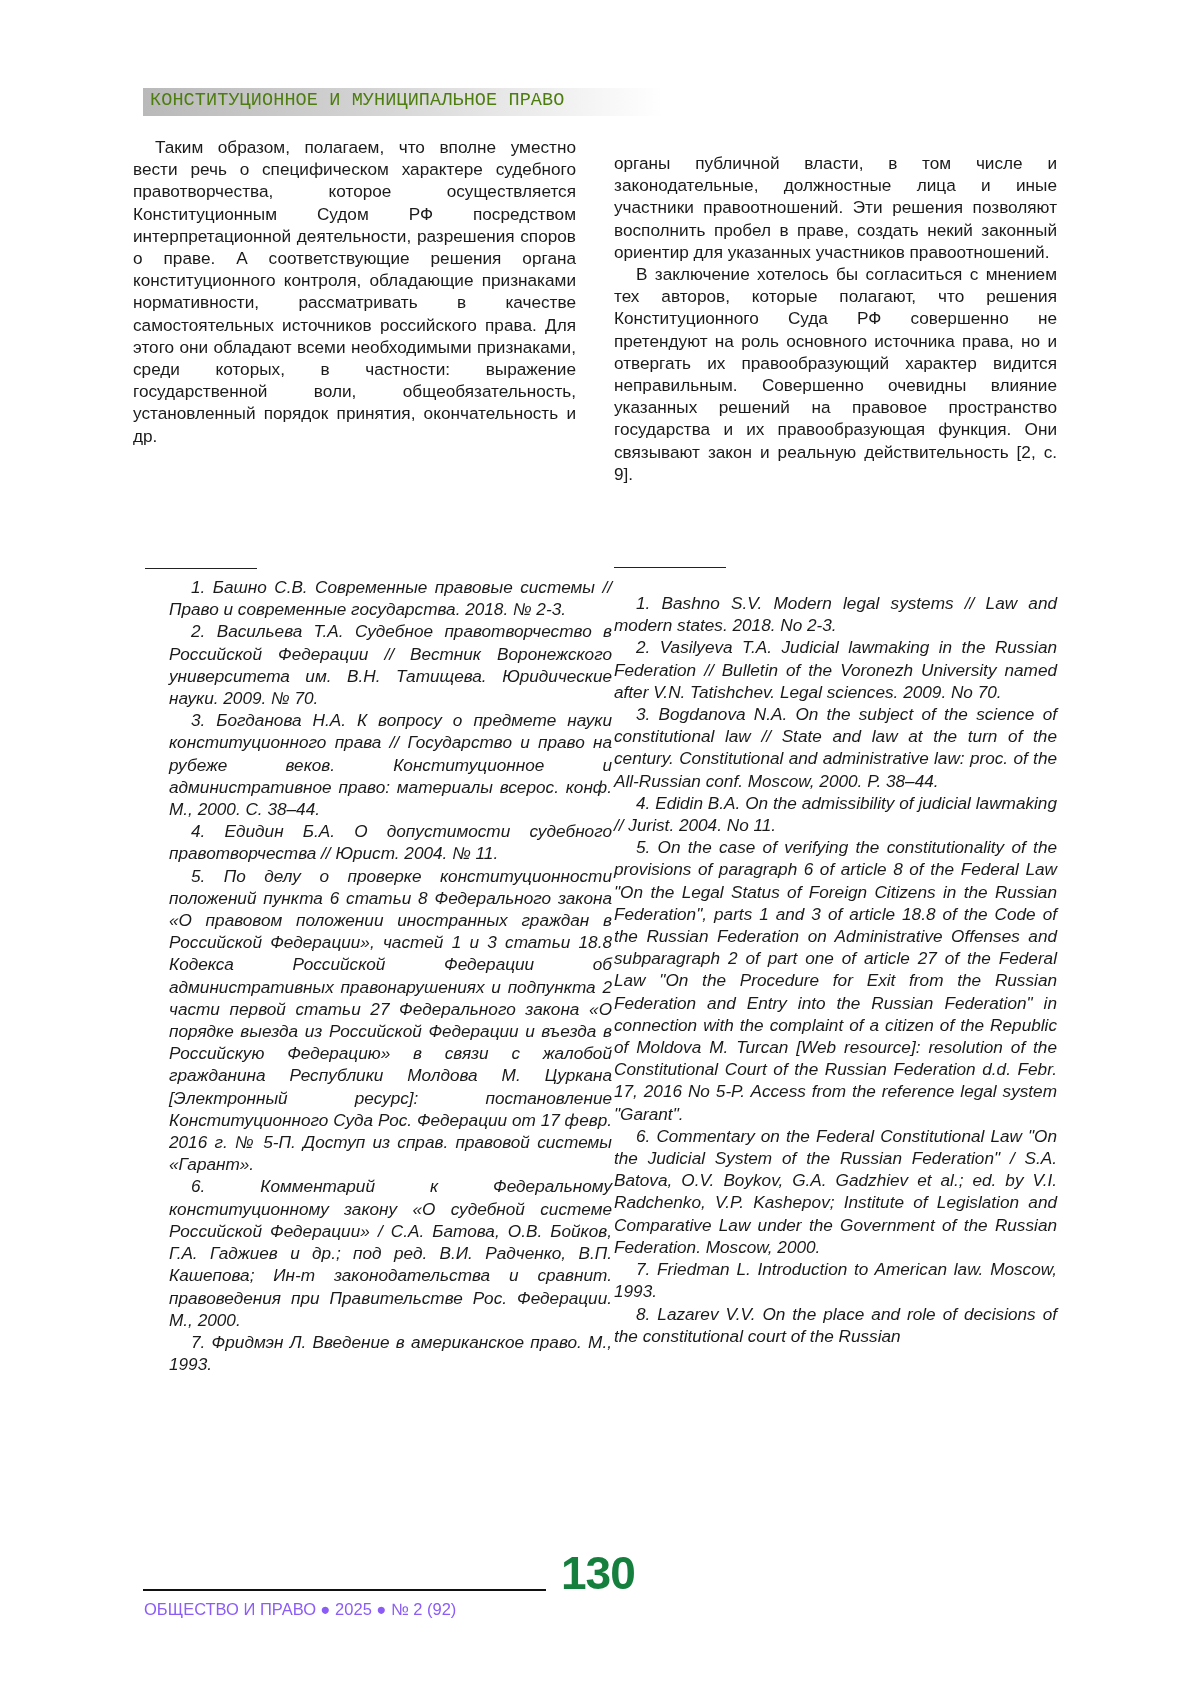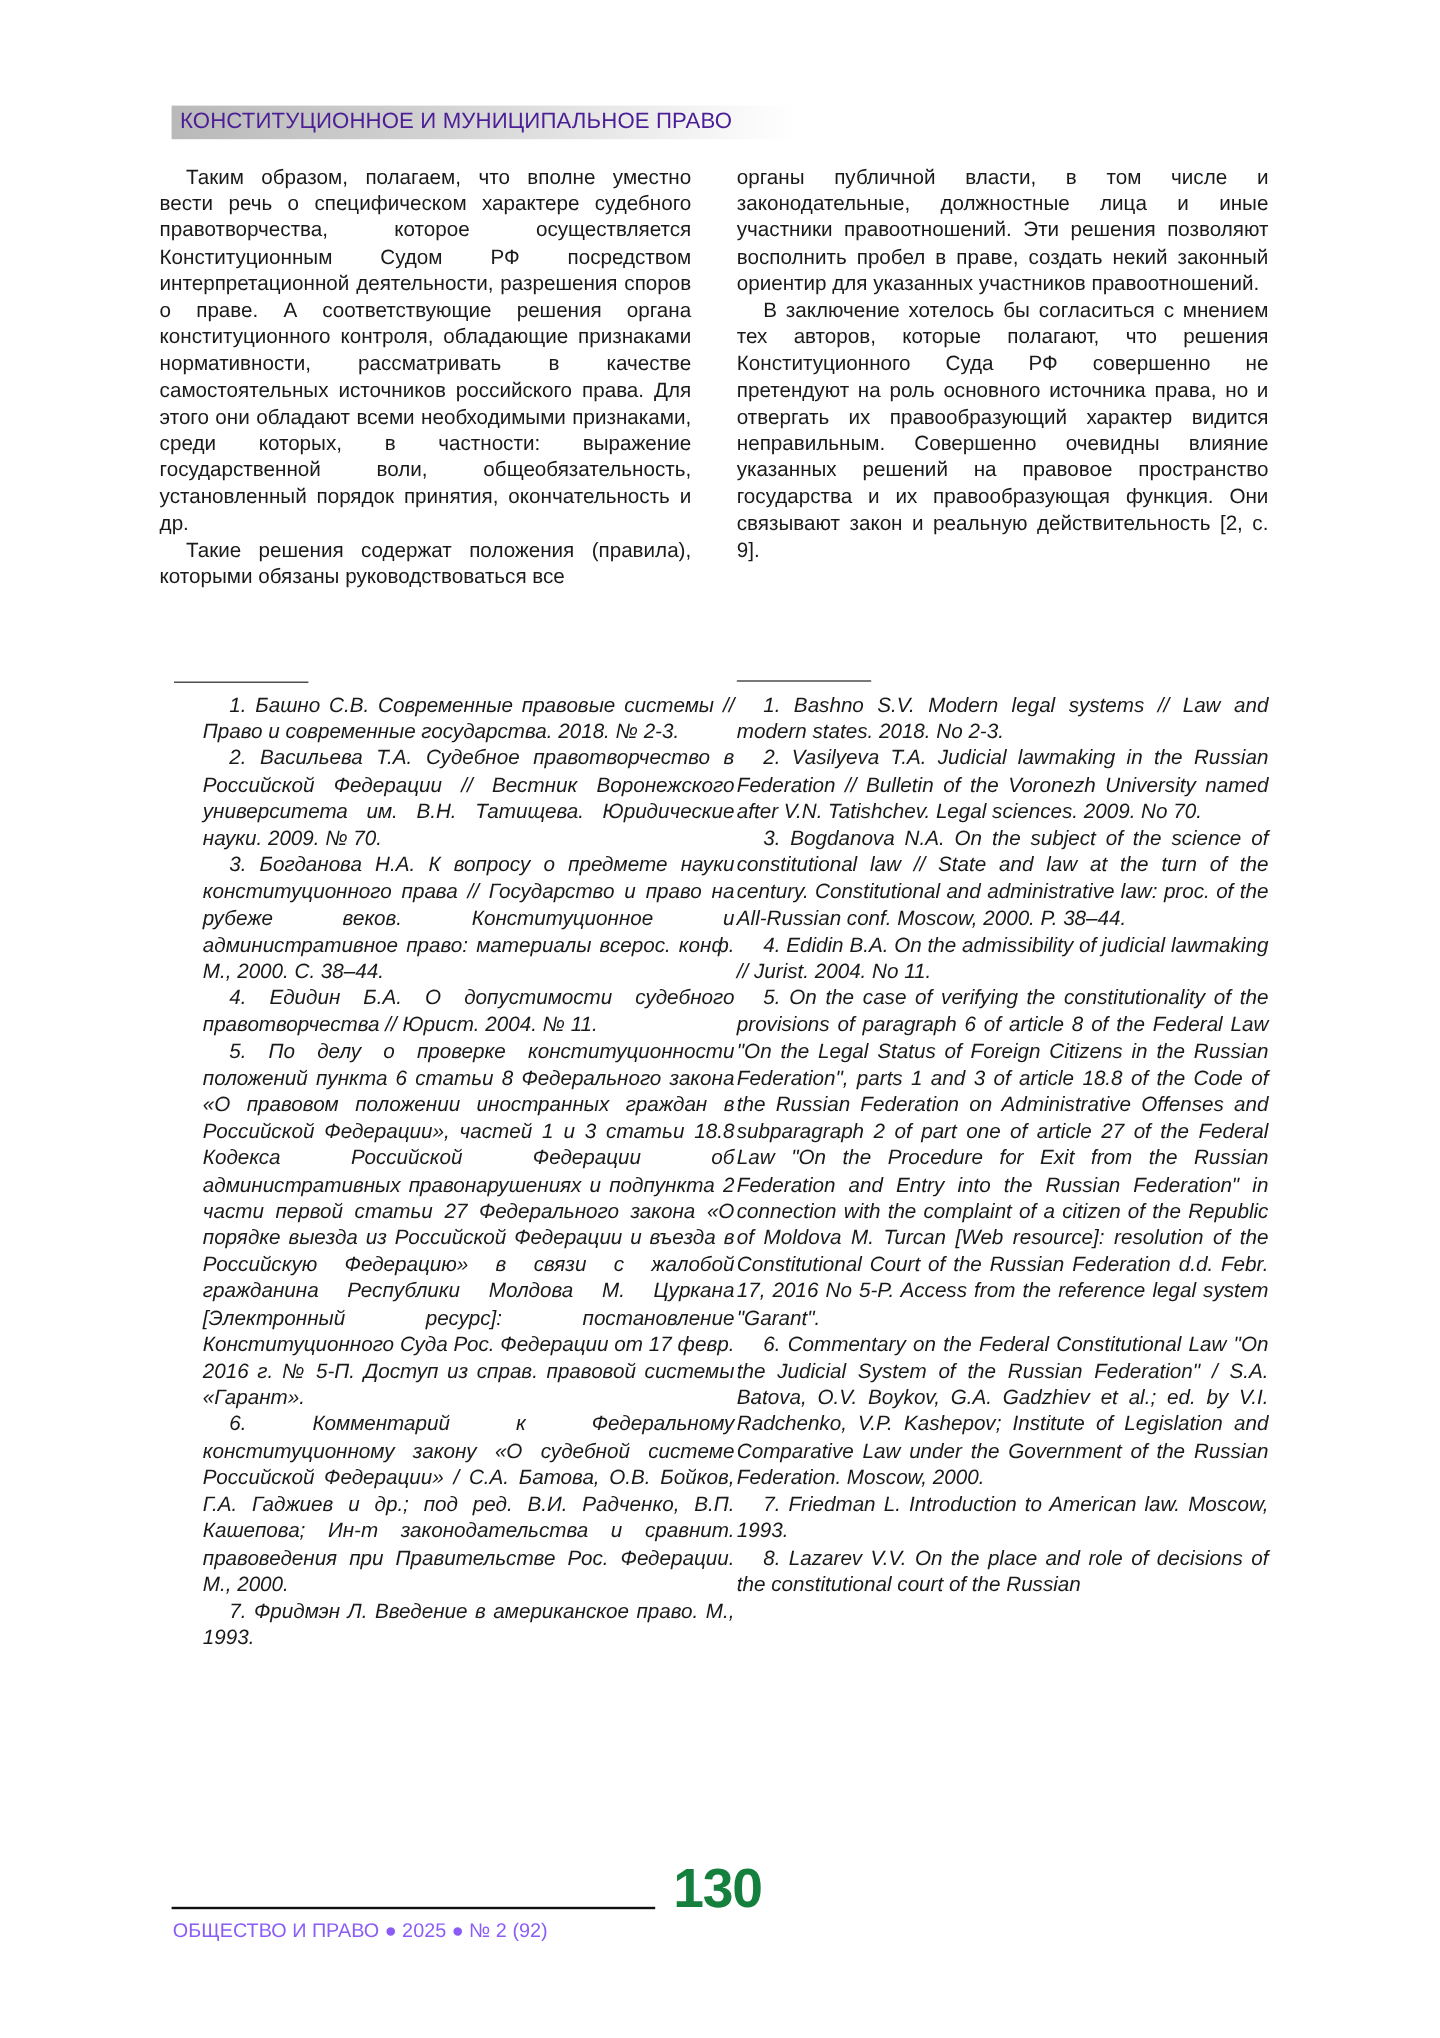--- a/index.html
+++ b/index.html
@@ -1,43 +1,42 @@
 <!DOCTYPE html>
 <html><head>
 <meta charset="utf-8">
 <style>
   html, body { margin: 0; padding: 0; background: #ffffff; }
   body { width: 1200px; height: 1698px; position: relative; overflow: hidden;
          font-family: "Liberation Sans", sans-serif; color: #1a1a1a; }
   .header-band { position: absolute; left: 143px; top: 88px; width: 520px; height: 28px;
          background: linear-gradient(to right, #b9b9b9 0%, #d4d4d4 45%, #f4f4f4 85%, #ffffff 100%); }
   .header-title { position: absolute; left: 150px; top: 90px; font-size: 18.5px; letter-spacing: 0.1px;
-         color: #4c1d95; white-space: nowrap; }
+         color: #4d7c0f; white-space: nowrap; font-family: Liberation Mono, monospace; }
   .col { position: absolute; width: 443px; }
   .col-left { left: 133px; }
-  .col-right { left: 614px; }
+  .col-right { left: 614px; margin-top: 16px; }
   .body-text { top: 136px; font-size: 17.2px; line-height: 22.2px; text-align: justify; hyphens: manual; }
   .body-text p { margin: 0; text-indent: 22px; }
   .fn-rule { position: absolute; height: 1.4px; background: #222; width: 112px; }
   .notes { font-size: 17.2px; line-height: 22.2px; font-style: italic; text-align: justify; }
   .notes p { margin: 0; text-indent: 22px; }
   .footer-rule { position: absolute; left: 143px; top: 1589px; width: 403px; height: 2px; background: #111; }
   .page-num { position: absolute; left: 561px; top: 1546px; font-size: 46px; font-weight: bold; color: #15803d;
          letter-spacing: -1px; }
   .journal { position: absolute; left: 144px; top: 1600px; font-size: 16.5px; color: #8b5cf6; white-space: nowrap; }
 </style>
 </head>
 <body>
 
 <div class="header-band"></div>
 <div class="header-title">КОНСТИТУЦИОННОЕ И МУНИЦИПАЛЬНОЕ ПРАВО</div>
 
 <div class="col col-left body-text">
   <p>Таким образом, полагаем, что вполне уместно вести речь о специфическом характере судебного правотворчества, которое осуществляется Конституционным Судом РФ посредством интерпретационной деятельности, разрешения споров о праве. А соответствующие решения органа конституционного контроля, обладающие признаками нормативности, рассматривать в качестве самостоятельных источников российского права. Для этого они обладают всеми необходимыми признаками, среди которых, в частности: выражение государственной воли, общеобязательность, установленный порядок принятия, окончательность и др.</p>
-  <p>Такие решения содержат положения (правила), которыми обязаны руководствоваться все</p>
 </div>
 
 <div class="col col-right body-text">
   <p style="text-indent:0">органы публичной власти, в том числе и законодательные, должностные лица и иные участники правоотношений. Эти решения позволяют восполнить пробел в праве, создать некий законный ориентир для указанных участников правоотношений.</p>
   <p>В заключение хотелось бы согласиться с мнением тех авторов, которые полагают, что решения Конституционного Суда РФ совершенно не претендуют на роль основного источника права, но и отвергать их правообразующий характер видится неправильным. Совершенно очевидны влияние указанных решений на правовое пространство государства и их правообразующая функция. Они связывают закон и реальную действительность [2, с. 9].</p>
 </div>
 
 <div class="fn-rule" style="left:145px; top:568px;"></div>
 <div class="fn-rule" style="left:614px; top:567px;"></div>
 

